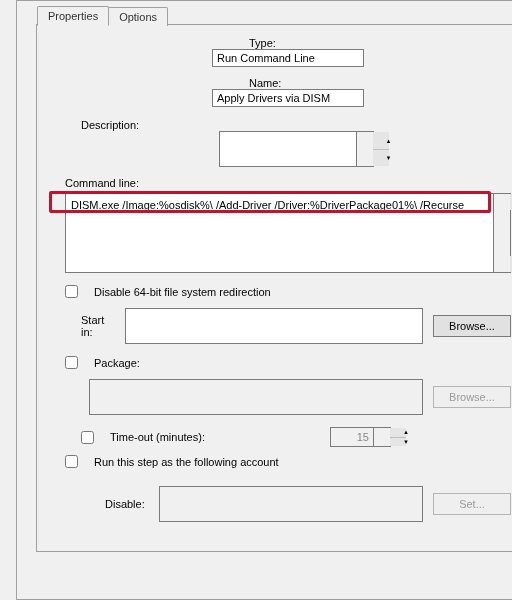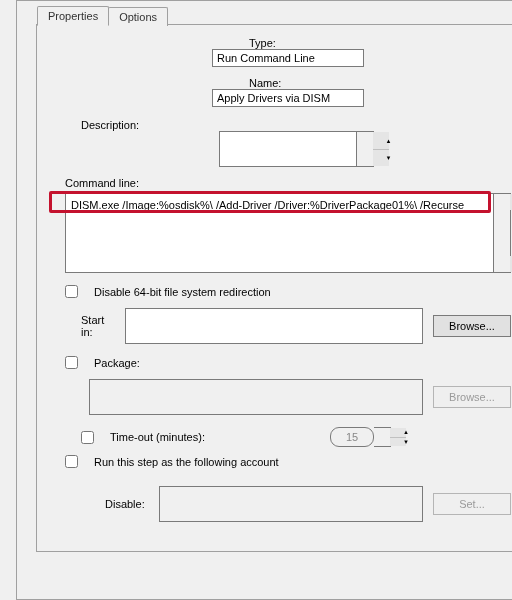--- a/index.html
+++ b/index.html
@@ -203,23 +203,22 @@
     margin-bottom: 8px;
   }
   .spinner {
     display: flex;
     align-items: stretch;
     margin-left: auto;
     margin-right: 120px;
   }
   .spinner input {
     width: 44px;
-    text-align: center;
+    text-align: right;
     height: 20px;
-    border-radius: 9px;
   }
   .spinner .ud {
     width: 16px;
     display: flex;
     flex-direction: column;
     border: 1px solid #7a7a7a;
     border-left: none;
   }
   .spinner .ud div {
     flex: 1;

